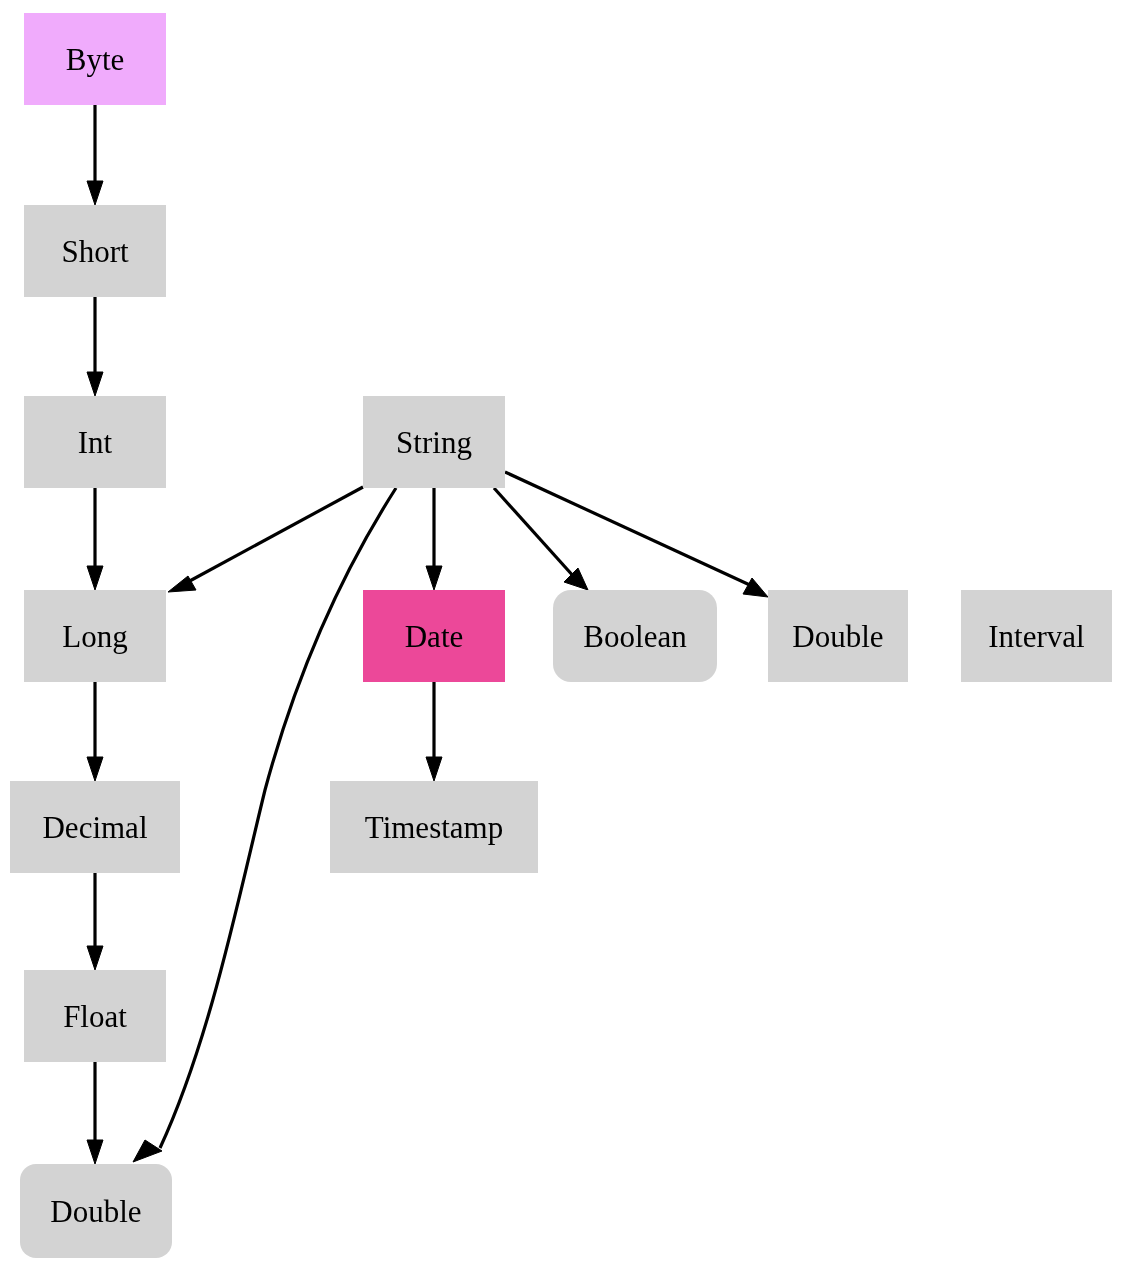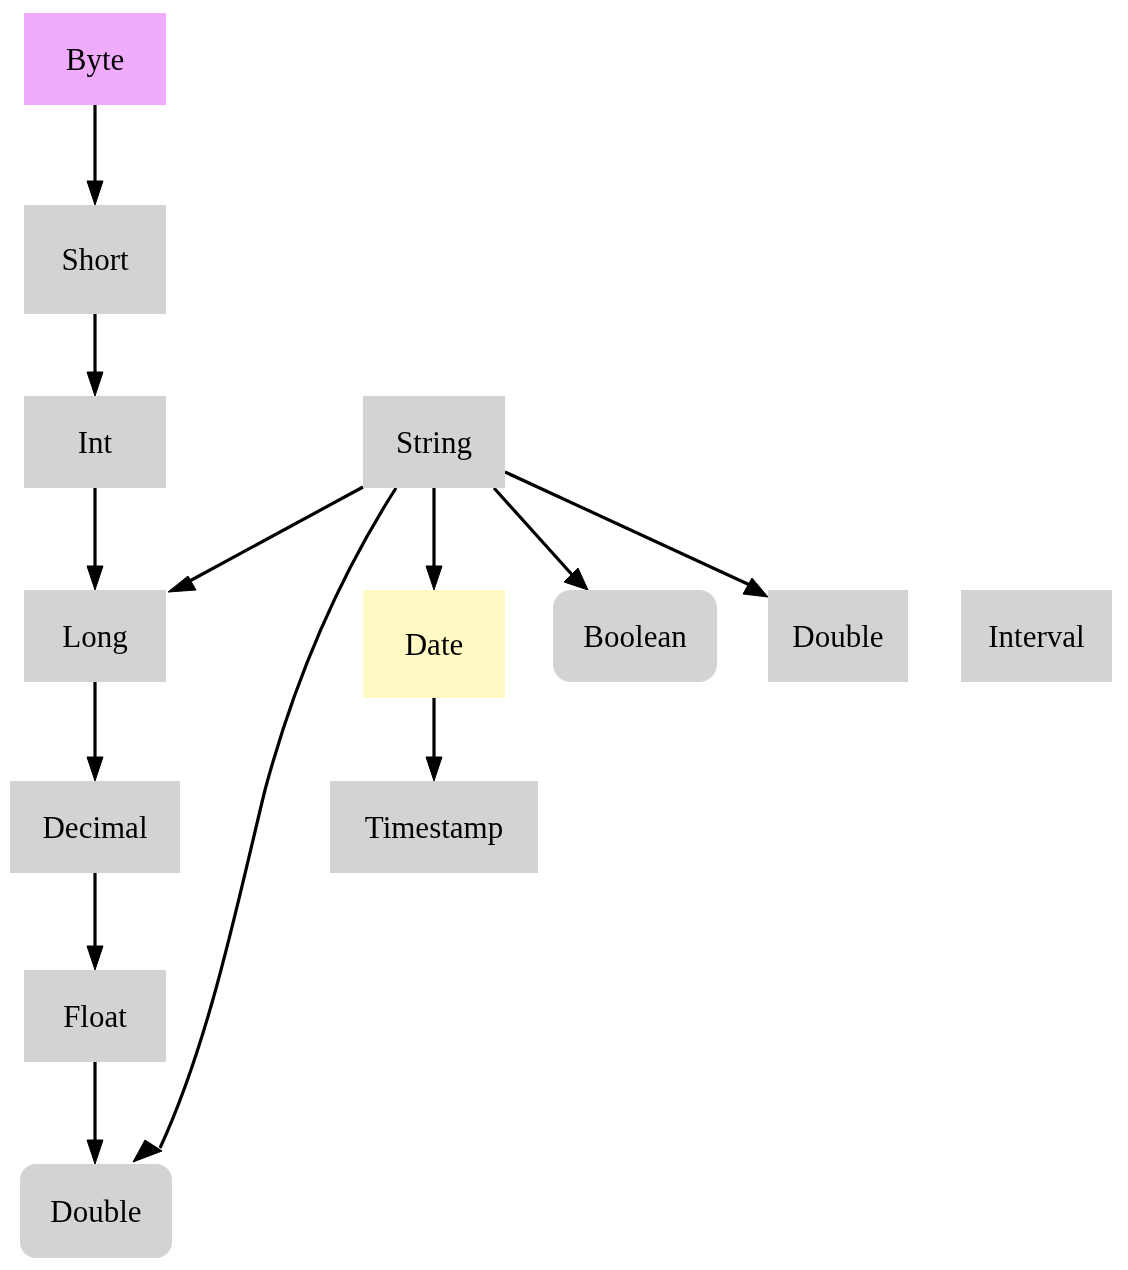--- a/index.html
+++ b/index.html
@@ -89,42 +89,42 @@
       <g>
         <path d="M434,682 L434,772" stroke="#000000" stroke-width="3.2" fill="none"></path>
         <polygon points="434,781 426,757 442,757" fill="#000000" stroke="#000000" stroke-width="1"></polygon>
       </g>
     </svg>
 
   <div id="node-layer">
       <div class="node" style="left: 24px; top: 13px; width: 142px; height: 92px; background: #f0abfc; color: rgb(0, 0, 0);">
         <span>Byte</span>
       </div>
-      <div class="node" style="left: 24px; top: 205px; width: 142px; height: 109px; background: rgb(211, 211, 211); color: rgb(0, 0, 0);">
+      <div class="node" style="left: 24px; top: 205px; width: 142px; height: 92px; background: rgb(211, 211, 211); color: rgb(0, 0, 0);">
         <span>Short</span>
       </div>
       <div class="node" style="left: 24px; top: 396px; width: 142px; height: 92px; background: rgb(211, 211, 211); color: rgb(0, 0, 0);">
         <span>Int</span>
       </div>
       <div class="node" style="left: 24px; top: 590px; width: 142px; height: 92px; background: rgb(211, 211, 211); color: rgb(0, 0, 0);">
         <span>Long</span>
       </div>
       <div class="node" style="left: 10px; top: 781px; width: 170px; height: 92px; background: rgb(211, 211, 211); color: rgb(0, 0, 0);">
         <span>Decimal</span>
       </div>
       <div class="node" style="left: 24px; top: 970px; width: 142px; height: 92px; background: rgb(211, 211, 211); color: rgb(0, 0, 0);">
         <span>Float</span>
       </div>
       <div class="node" style="left: 20px; top: 1164px; width: 152px; height: 94px; background: rgb(211, 211, 211); color: rgb(0, 0, 0); border-radius: 16px;">
         <span>Double</span>
       </div>
       <div class="node" style="left: 363px; top: 396px; width: 142px; height: 92px; background: rgb(211, 211, 211); color: rgb(0, 0, 0);">
         <span>String</span>
       </div>
-      <div class="node" style="left: 363px; top: 590px; width: 142px; height: 108px; background: #fef9c3; color: rgb(0, 0, 0);">
+      <div class="node" style="left: 363px; top: 590px; width: 142px; height: 92px; background: #ec4899; color: rgb(0, 0, 0);">
         <span>Date</span>
       </div>
       <div class="node" style="left: 330px; top: 781px; width: 208px; height: 92px; background: rgb(211, 211, 211); color: rgb(0, 0, 0);">
         <span>Timestamp</span>
       </div>
       <div class="node" style="left: 553px; top: 590px; width: 164px; height: 92px; background: rgb(211, 211, 211); color: rgb(0, 0, 0); border-radius: 18px;">
         <span>Boolean</span>
       </div>
       <div class="node" style="left: 768px; top: 590px; width: 140px; height: 92px; background: rgb(211, 211, 211); color: rgb(0, 0, 0);">
         <span>Double</span>

